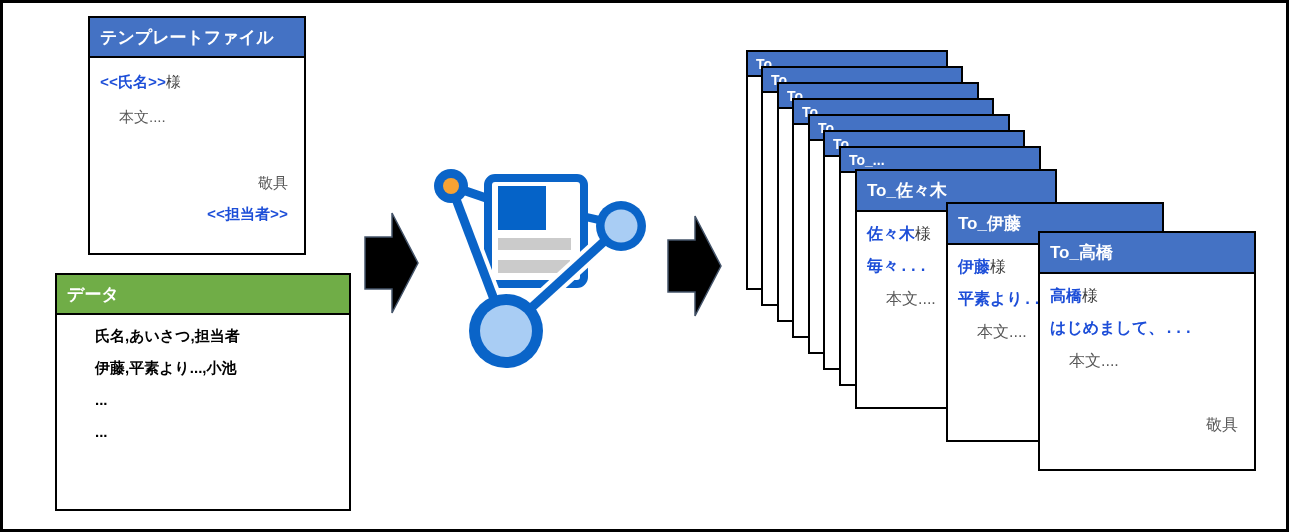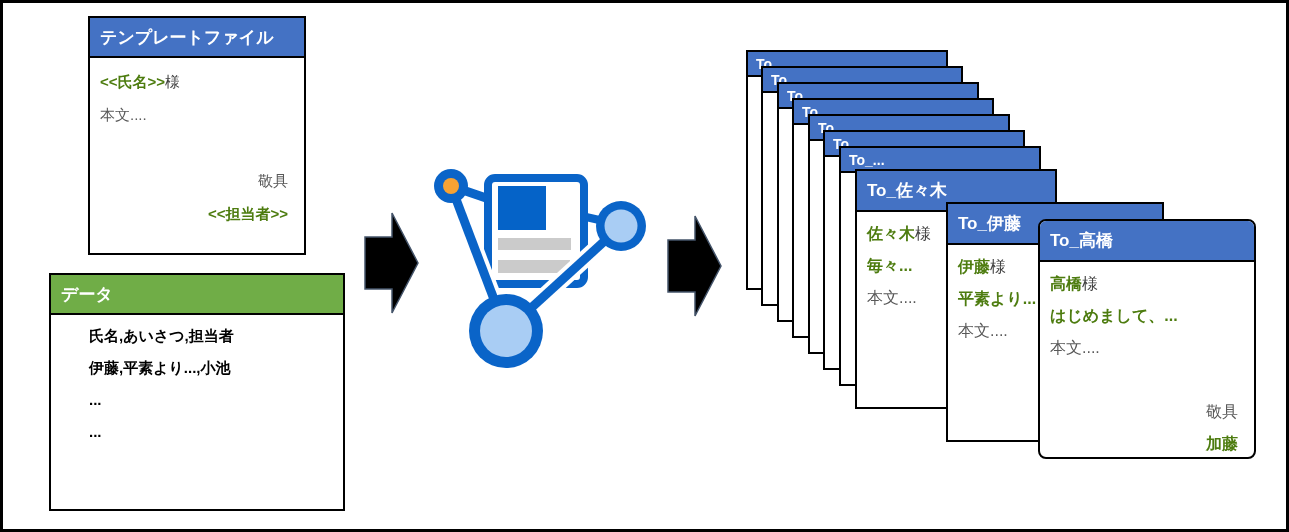--- a/index.html
+++ b/index.html
@@ -34,32 +34,32 @@
   .blue-hd  { background: #4472C4; }
   .green-hd { background: #70AD47; }
   .card-body {
     padding: 7px 10px;
     font-size: 15px;
     line-height: 33px;
     color: #000;
     white-space: nowrap;
     overflow: hidden;
   }
-  .b   { font-weight: bold; color: #4d7c0f; }
+  .b   { font-weight: bold; color: #1d4ed8; font-family: Liberation Mono, monospace; }
   .sfx { font-weight: normal; color: #3f3f3f; }
-  .muted { color: #595959; }
+  .muted { color: #595959; margin-left: 19px; }
   .right { text-align: right; padding-right: 6px; }
   .blank-line { height: 33px; }
 
   
   #template-box { left: 85px; top: 13px; width: 218px; height: 239px; }
   #template-box .card-header { height: 40px; font-size: 17px; }
 
   
-  #data-box { left: 46px; top: 270px; width: 296px; height: 238px; }
+  #data-box { left: 52px; top: 270px; width: 296px; height: 238px; }
   #data-box .card-header { height: 40px; font-size: 17px; }
   #data-box .card-body { font-weight: bold; line-height: 32px; padding-top: 5px; padding-left: 38px; }
 
   
   .flow-arrow { position: absolute; }
   #merge-icon { position: absolute; left: 418px; top: 148px; }
 
   
   .doc {
     position: absolute;
@@ -163,25 +163,24 @@
 
   <div class="doc front" style="left:943px; top:199px;">
     <div class="card-header blue-hd">To_伊藤</div>
     <div class="card-body">
       <div><span class="b">伊藤</span><span class="sfx">様</span></div>
       <div class="b">平素より...</div>
       <div class="muted">本文....</div>
     </div>
   </div>
 
-  <div class="doc front" style="left:1035px; top:216px;border-radius:8px;">
+  <div class="doc front" style="left:1035px; top:228px;">
     <div class="card-header blue-hd">To_高橋</div>
     <div class="card-body">
       <div><span class="b">高橋</span><span class="sfx">様</span></div>
       <div class="b">はじめまして、...</div>
       <div class="muted">本文....</div>
       <div class="blank-line" style="height:32px;"></div>
       <div class="muted right">敬具</div>
-      <div class="b right">加藤</div>
     </div>
   </div>
 
 </div>
 
 </body></html>

